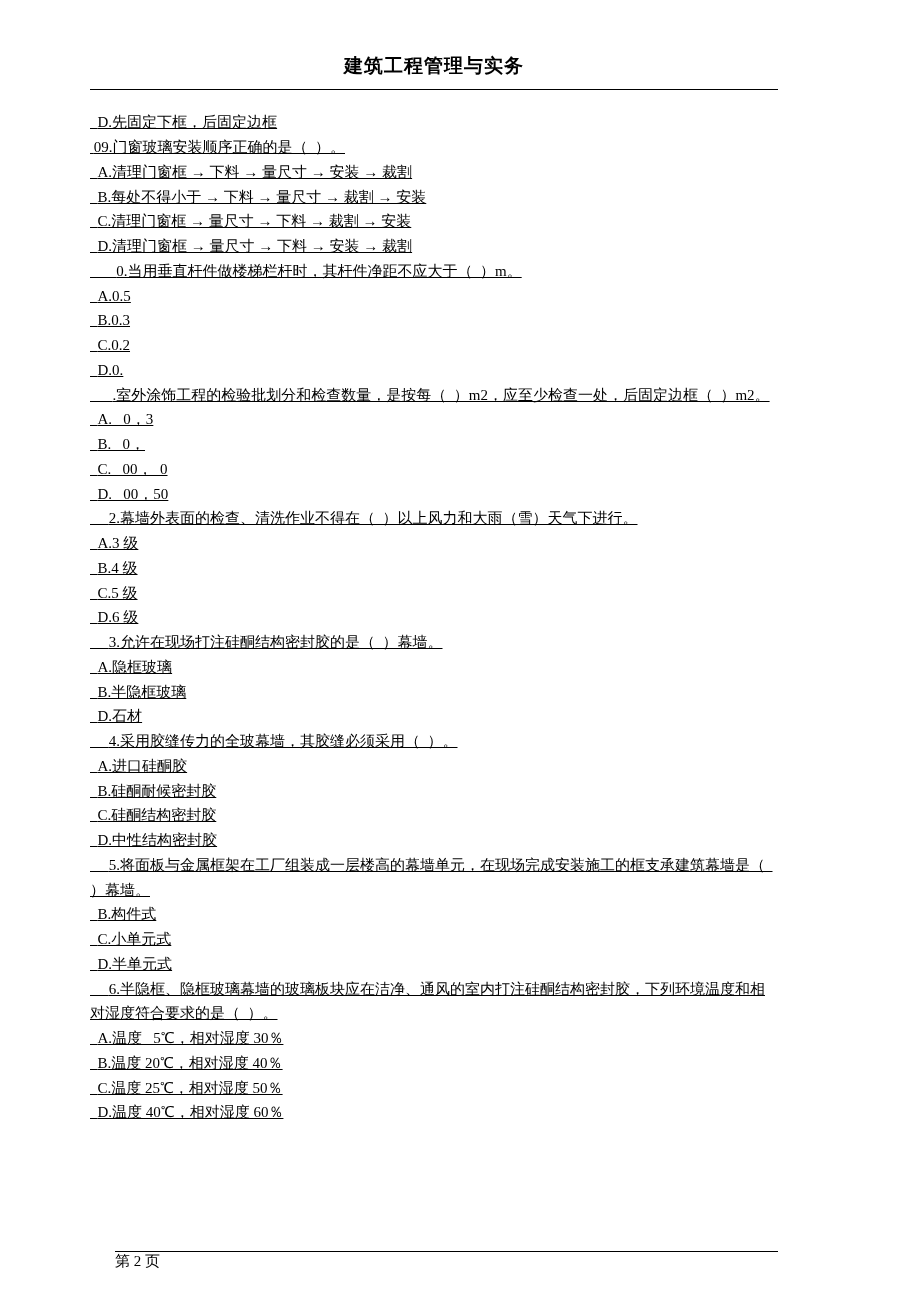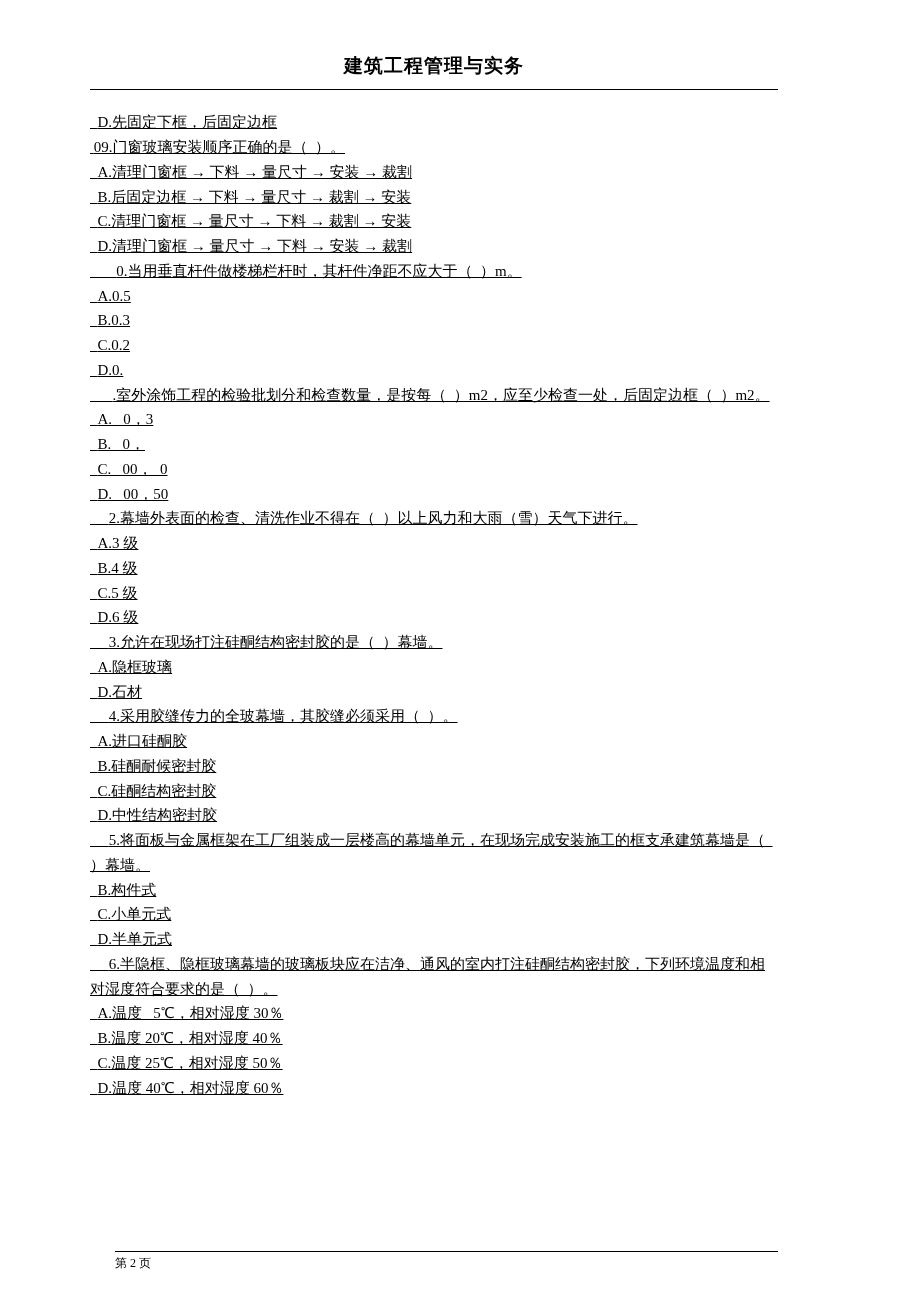--- a/index.html
+++ b/index.html
@@ -41,56 +41,57 @@
       margin: 0;
       position: absolute;
       left: 115px;
       right: 90px;
       bottom: 50px;
     }
     .footer-text {
       position: absolute;
       left: 115px;
       bottom: 28px;
-      font-size: 12px;
+      font-size: 15px;
       margin-top: 29px;
     }
   </style>
 </head>
 <body>
 
 <div class="page">
 
   <div class="title">建筑工程管理与实务</div>
   <hr class="hr">
 
   <div>
     <div class="line">  D.先固定下框，后固定边框</div>
     <div class="line"> 09.门窗玻璃安装顺序正确的是（  ）。</div>
     <div class="line">  A.清理门窗框 → 下料 → 量尺寸 → 安装 → 裁割</div>
-    <div class="line">  B.后固定边框 → 下料 → 量尺寸 → 裁割 → 安装</div>
+    <div class="line">  B.每处不得小于 → 下料 → 量尺寸 → 裁割 → 安装</div>
     <div class="line">  C.清理门窗框 → 量尺寸 → 下料 → 裁割 → 安装</div>
     <div class="line">  D.清理门窗框 → 量尺寸 → 下料 → 安装 → 裁割</div>
     <div class="line">       0.当用垂直杆件做楼梯栏杆时，其杆件净距不应大于（  ）m。</div>
     <div class="line">  A.0.5</div>
     <div class="line">  B.0.3</div>
     <div class="line">  C.0.2</div>
     <div class="line">  D.0.</div>
     <div class="line">      .室外涂饰工程的检验批划分和检查数量，是按每（  ）m2，应至少检查一处，后固定边框（  ）m2。</div>
     <div class="line">  A.   0，3</div>
     <div class="line">  B.   0，</div>
     <div class="line">  C.   00，  0</div>
     <div class="line">  D.   00，50</div>
     <div class="line">     2.幕墙外表面的检查、清洗作业不得在（  ）以上风力和大雨（雪）天气下进行。</div>
     <div class="line">  A.3 级</div>
     <div class="line">  B.4 级</div>
     <div class="line">  C.5 级</div>
     <div class="line">  D.6 级</div>
     <div class="line">     3.允许在现场打注硅酮结构密封胶的是（  ）幕墙。</div>
     <div class="line">  A.隐框玻璃</div>
+    <div class="line">  B.半隐框玻璃</div>
     <div class="line">  D.石材</div>
     <div class="line">     4.采用胶缝传力的全玻幕墙，其胶缝必须采用（  ）。</div>
     <div class="line">  A.进口硅酮胶</div>
     <div class="line">  B.硅酮耐候密封胶</div>
     <div class="line">  C.硅酮结构密封胶</div>
     <div class="line">  D.中性结构密封胶</div>
     <div class="line">     5.将面板与金属框架在工厂组装成一层楼高的幕墙单元，在现场完成安装施工的框支承建筑幕墙是（  ）幕墙。</div>
     <div class="line">  B.构件式</div>
     <div class="line">  C.小单元式</div>
     <div class="line">  D.半单元式</div>

